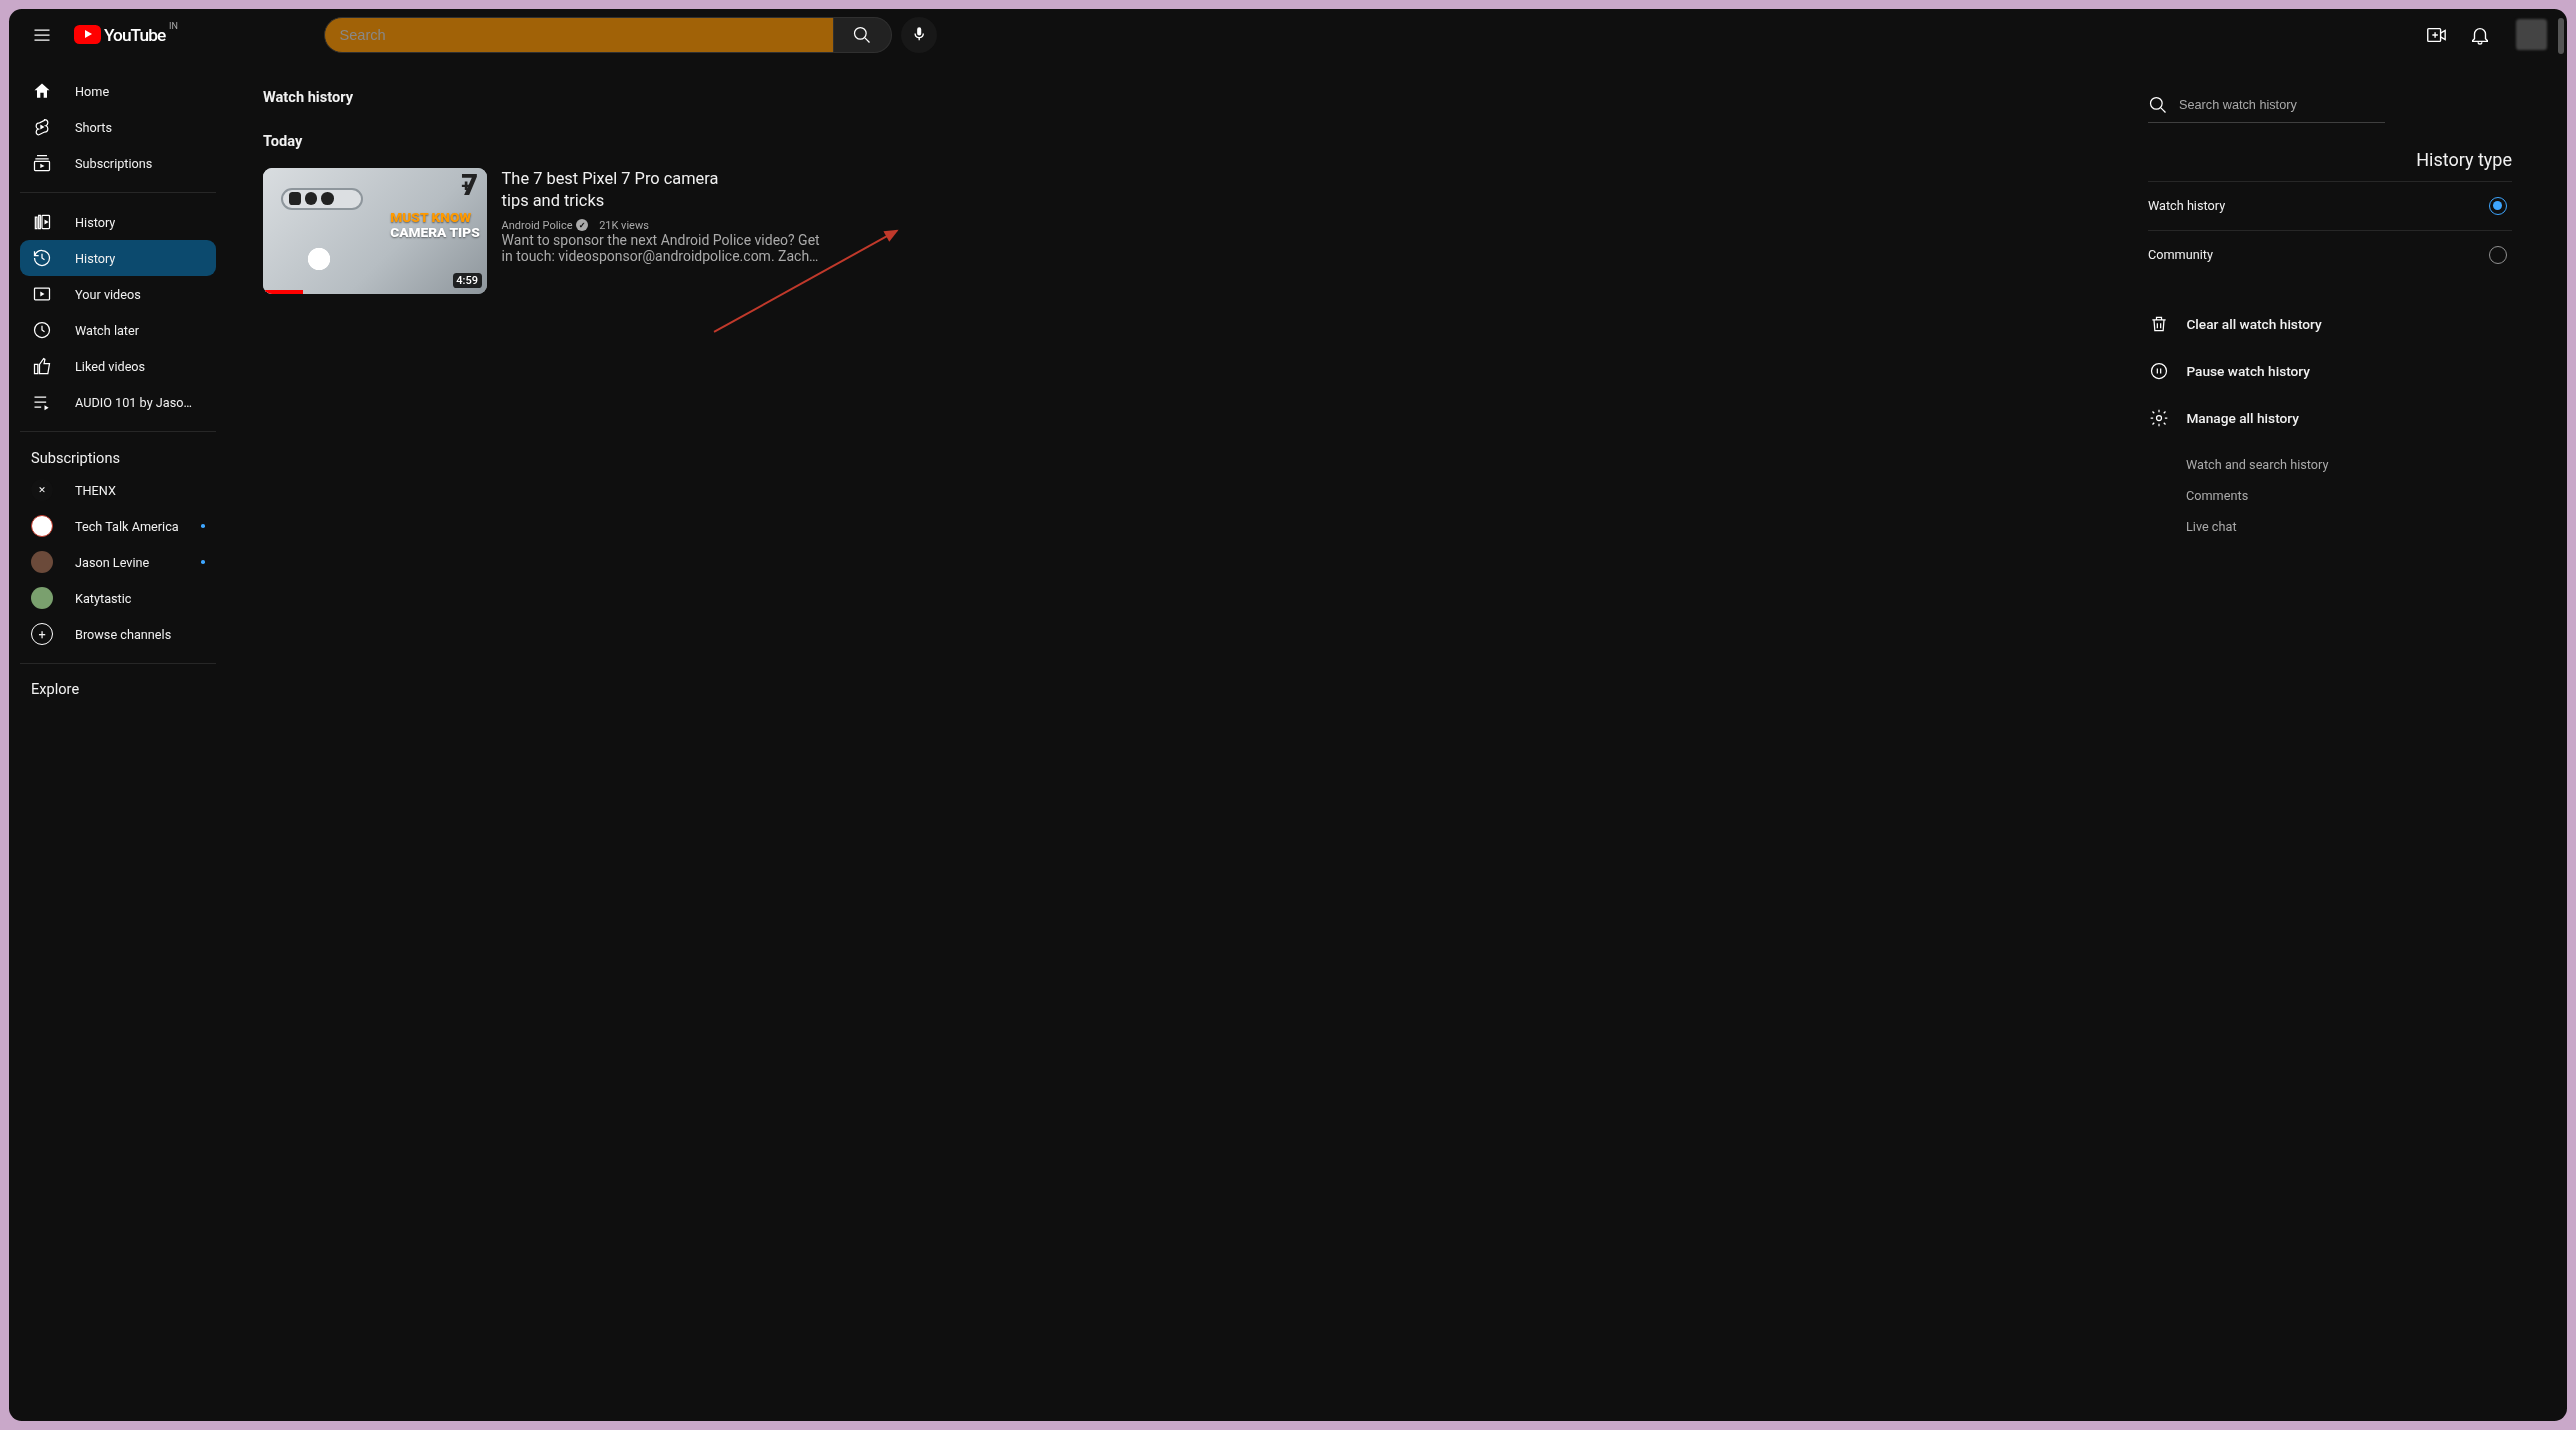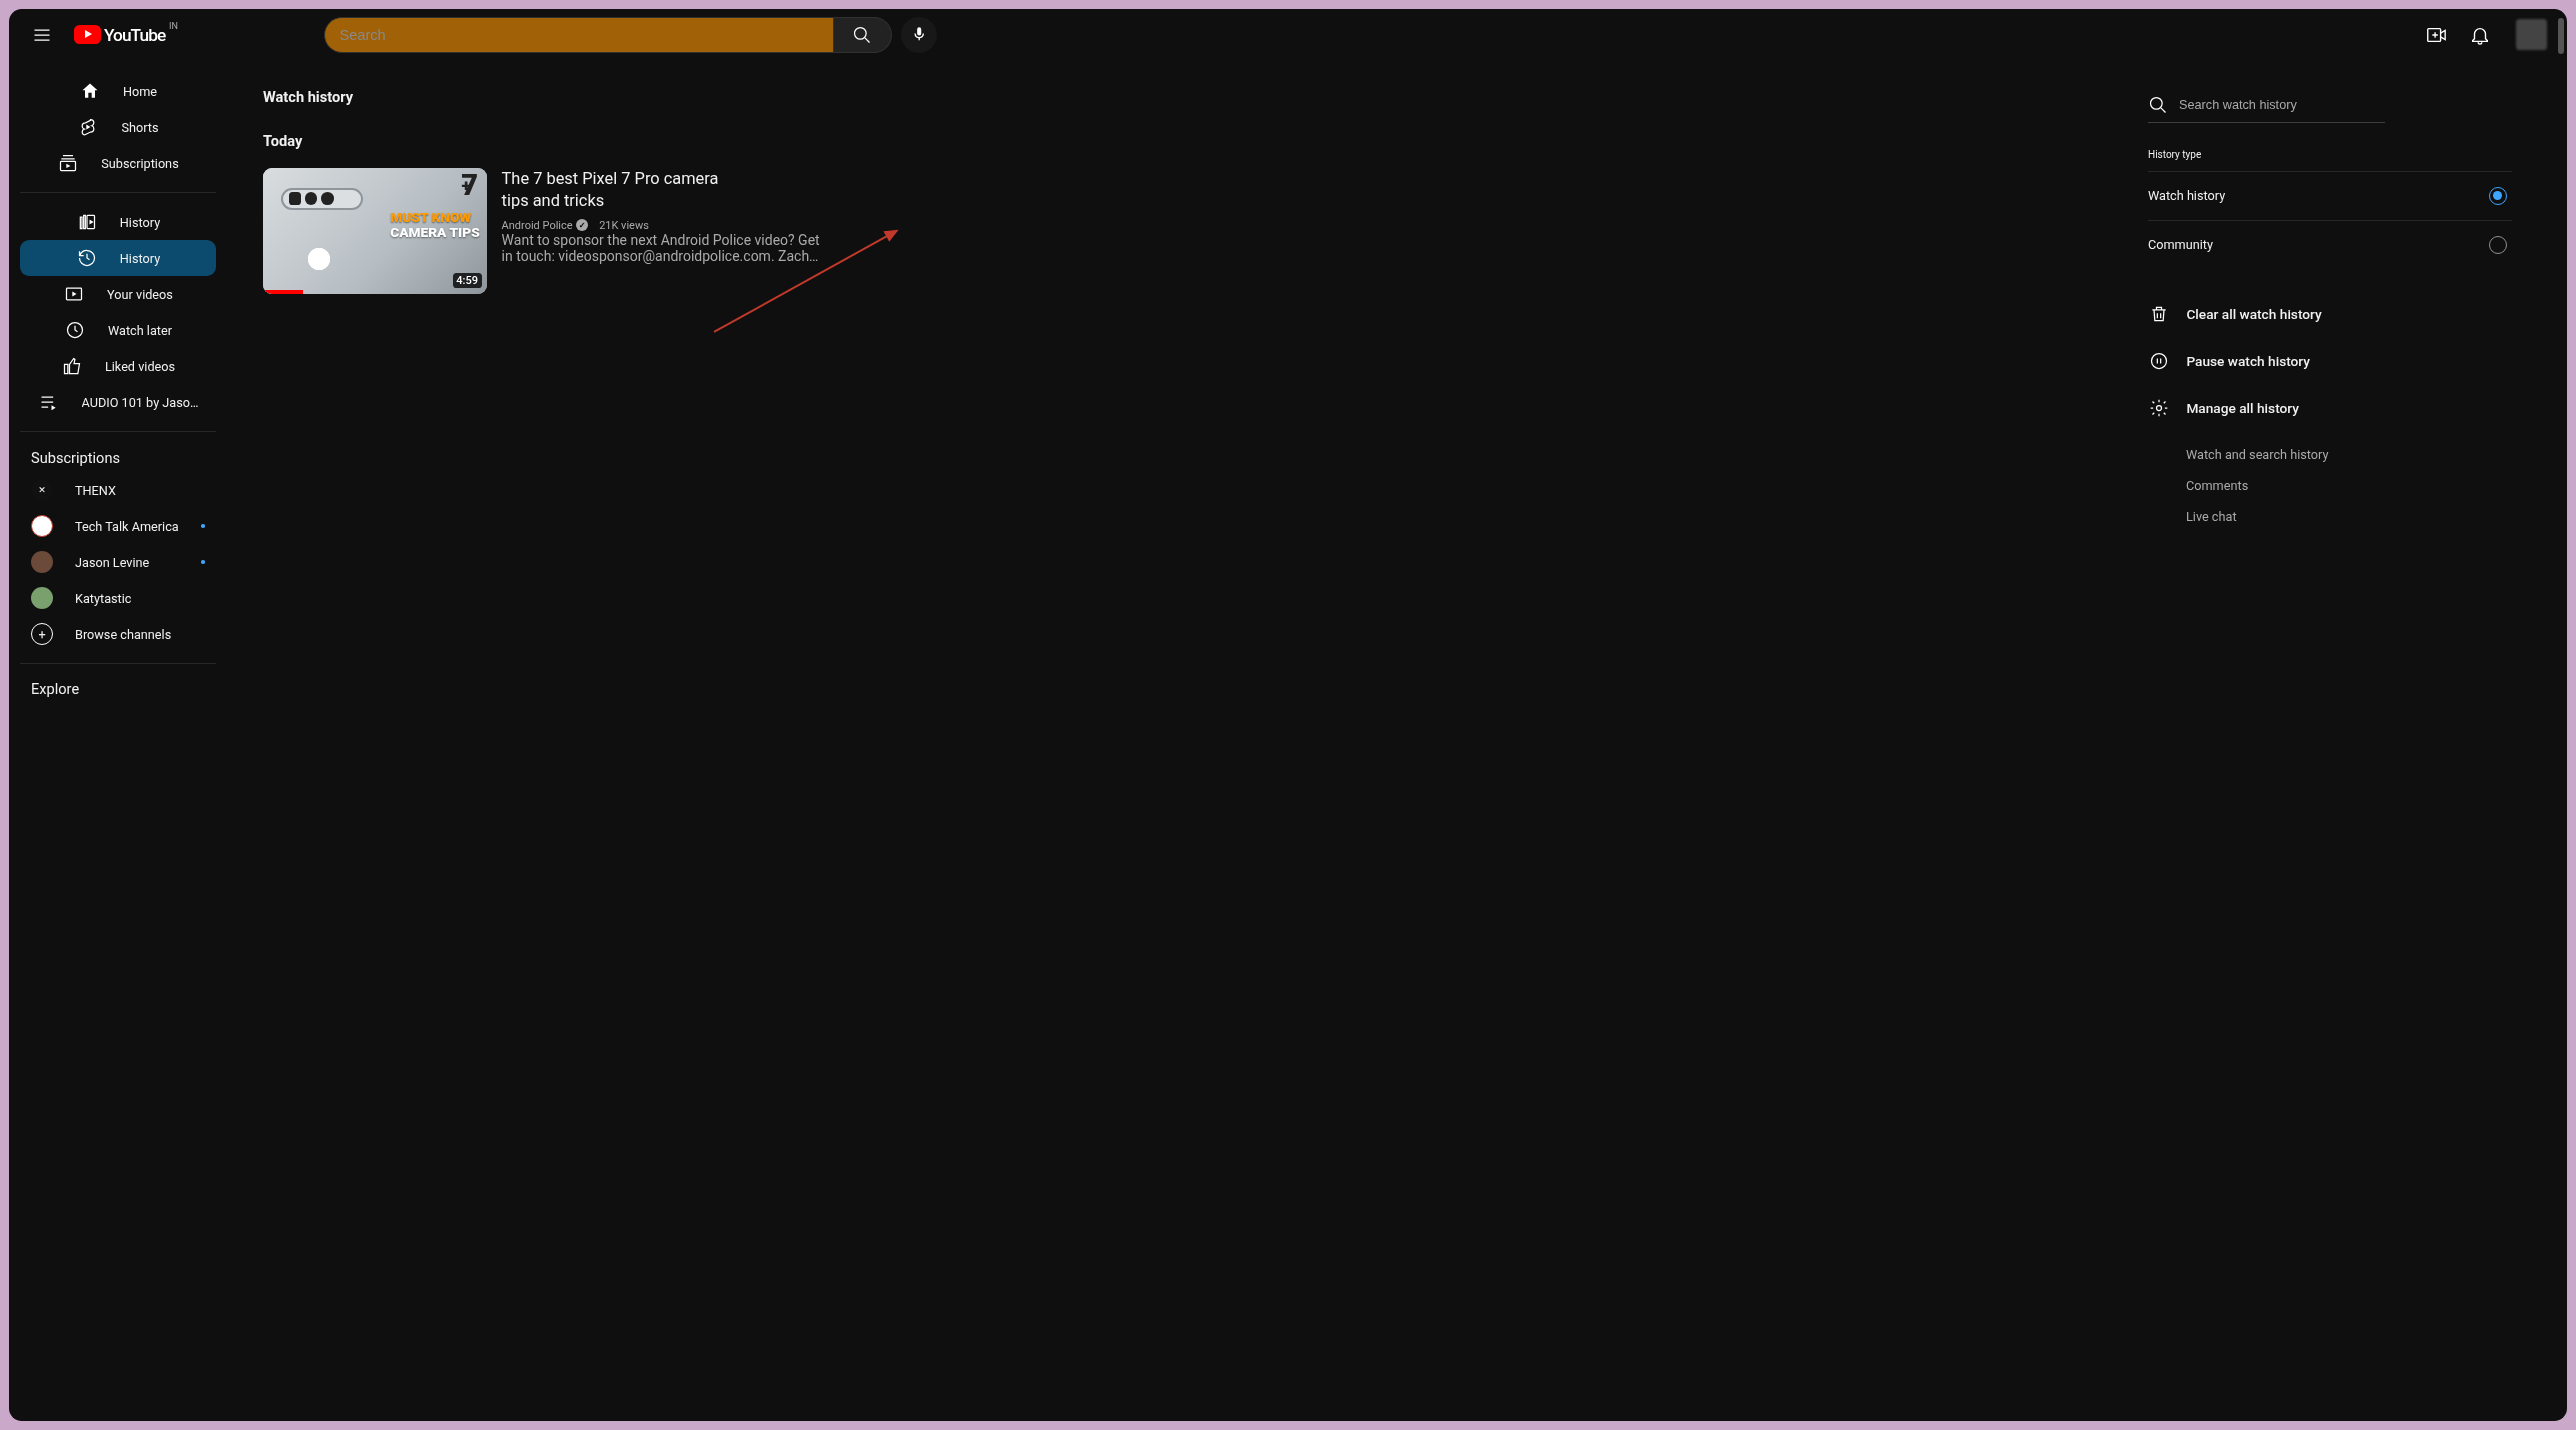--- a/index.html
+++ b/index.html
@@ -102,21 +102,20 @@
     overflow-y:auto;
   }
   .side-item {
     height:36px;
     display:flex; align-items:center;
     border-radius:9px;
     padding: 0 11px;
     cursor:pointer;
     font-size:12.7px;
     color:#f1f1f1;
-    justify-content:center;
   }
   .side-item.active { background:#0c4a6e; }
   .side-icon { width:22px; height:22px; margin-right:22px; display:flex; align-items:center; justify-content:center; flex-shrink:0;}
   .side-label { white-space:nowrap; overflow:hidden; text-overflow:ellipsis; }
   .divider { height:0.9px; background:#272727; margin:11px 0; }
   .side-heading { font-size:14.6px; padding: 5.5px 11px; color:#f1f1f1; }
   .sub-item { height:36px; display:flex; align-items:center; padding:0 11px; border-radius:9px; cursor:pointer; font-size:12.7px;}
   .sub-avatar { width:22px; height:22px; border-radius:50%; margin-right:22px; flex-shrink:0;
     display:flex;align-items:center;justify-content:center;font-size:9px;color:#fff;}
   .blue-dot { width:3.6px; height:3.6px; border-radius:50%; background:#3ea6ff; margin-left:auto; }
@@ -157,21 +156,21 @@
     display:-webkit-box; -webkit-line-clamp:2; -webkit-box-orient:vertical; overflow:hidden;}
   
   .right-panel { width:364px; margin-left:auto; padding-top: 3.6px;}
   .search-hist {
     display:flex; align-items:center; gap:11px;
     border-bottom:0.9px solid #3f3f3f; padding:3.6px 0 7.3px 0;
     width:237px;
   }
   .search-hist input { background:transparent; border:none; outline:none; color:#fff; font-size:12.7px; flex:1;}
   .search-hist input::placeholder { color:#aaa;}
-  .panel-heading { font-size:10px; font-weight:400; margin:25.5px 0 11px 0;}
+  .panel-heading { font-size:18px; font-weight:400; margin:25.5px 0 11px 0;text-align:right;}
   .radio-row {
     display:flex; align-items:center; justify-content:space-between;
     height:49px; border-top:0.9px solid #272727;
     cursor:pointer; font-size:12.7px; padding-right: 5.5px;
   }
   .radio-row:last-of-type { border-bottom:0.9px solid #272727; }
   .radio { width:18px; height:18px; border-radius:50%; border:1.8px solid #909090;
     display:flex; align-items:center; justify-content:center;}
   .radio.checked { border-color:#3ea6ff;}
   .radio.checked::after{content:""; width:9px; height:9px; border-radius:50%; background:#3ea6ff;}

